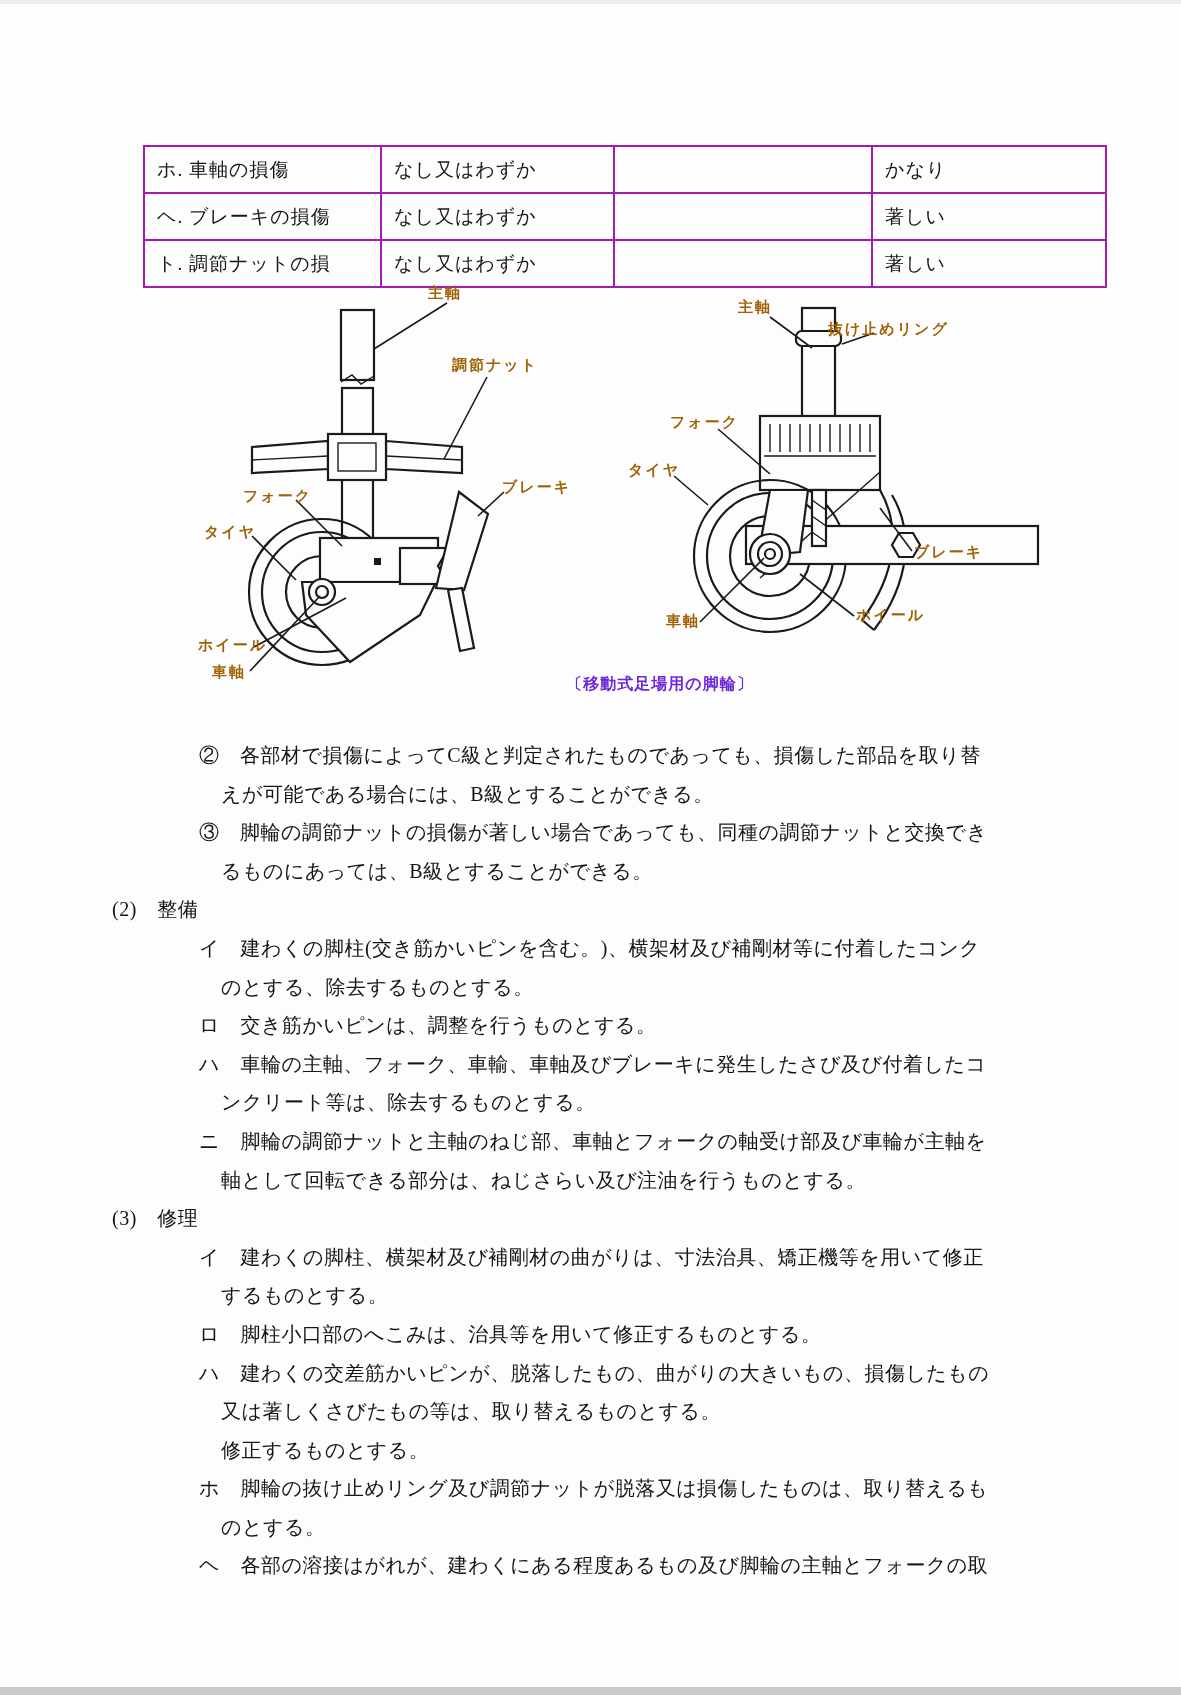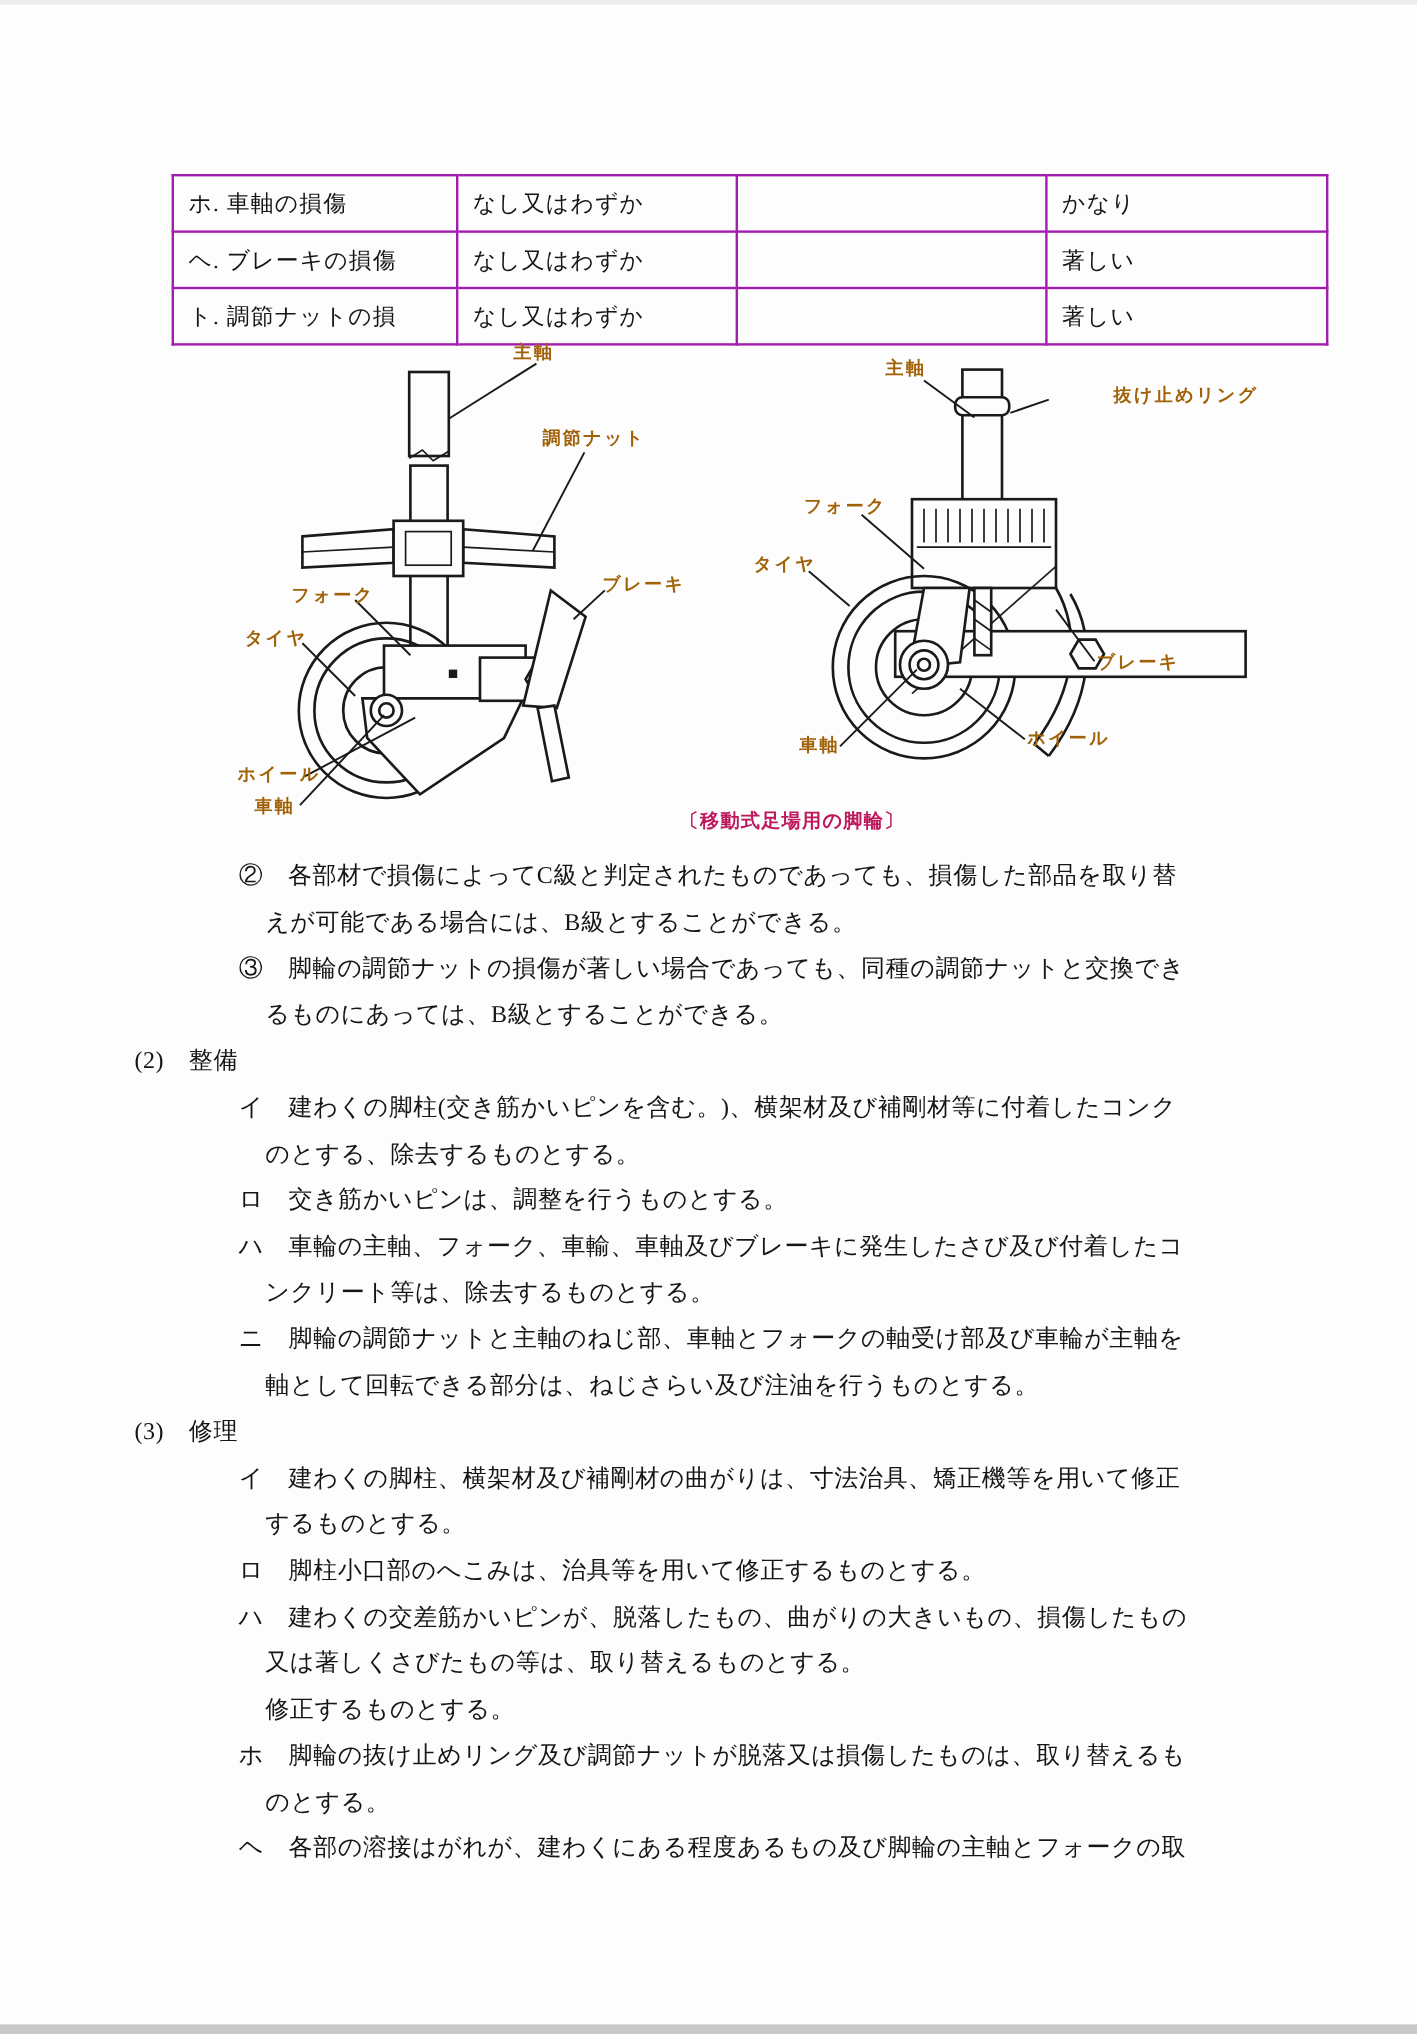--- a/index.html
+++ b/index.html
@@ -24,25 +24,25 @@
 
   
   .diagram-svg{position:absolute;left:150px;top:288px;}
   .dlabel{
     position:absolute;font-family:"DejaVu Sans","Liberation Sans",sans-serif;
     font-weight:bold;font-size:15px;letter-spacing:2px;color:#a16207;white-space:nowrap;
   }
   .caption{
     position:absolute;left:540px;top:674px;width:240px;text-align:center;
     font-family:Liberation Mono, monospace;
-    font-weight:bold;font-size:16px;letter-spacing:1px;color:#be185d;white-space:nowrap;
+    font-weight:bold;font-size:16px;letter-spacing:1px;color:#6d28d9;white-space:nowrap;
   }
 
   
-  .body-text{position:absolute;left:0;top:711px;width:1058px;}
+  .body-text{position:absolute;left:0;top:736px;width:1058px;}
   .line{height:38.6px;line-height:38.6px;font-size:20px;white-space:pre;letter-spacing:0.5px;}
   .ind-sec{padding-left:112px;}
   .ind-item{padding-left:199px;}
   .ind-cont{padding-left:221px;}
 
   svg .ln{stroke:#1a1a1a;stroke-width:2.2;fill:none;}
   svg .fw{stroke:#1a1a1a;stroke-width:2.2;fill:#fdfdfd;}
   svg .thin{stroke:#1a1a1a;stroke-width:1.4;fill:none;}
   svg .leader{stroke:#1a1a1a;stroke-width:1.6;fill:none;}
 </style>
@@ -170,21 +170,21 @@
 
 <span class="dlabel" style="left:428px;top:284px">主軸</span>
 <span class="dlabel" style="left:452px;top:356px">調節ナット</span>
 <span class="dlabel" style="left:502px;top:478px">ブレーキ</span>
 <span class="dlabel" style="left:243px;top:487px">フォーク</span>
 <span class="dlabel" style="left:204px;top:523px">タイヤ</span>
 <span class="dlabel" style="left:198px;top:636px">ホイール</span>
 <span class="dlabel" style="left:212px;top:663px">車軸</span>
 
 <span class="dlabel" style="left:738px;top:298px">主軸</span>
-<span class="dlabel" style="left:928px;top:320px">抜け止めリング</span>
+<span class="dlabel" style="left:828px;top:320px">抜け止めリング</span>
 <span class="dlabel" style="left:670px;top:413px">フォーク</span>
 <span class="dlabel" style="left:628px;top:461px">タイヤ</span>
 <span class="dlabel" style="left:914px;top:543px">ブレーキ</span>
 <span class="dlabel" style="left:856px;top:606px">ホイール</span>
 <span class="dlabel" style="left:666px;top:612px">車軸</span>
 
 <div class="caption">〔移動式足場用の脚輪〕</div>
 
 <div class="body-text">
   <div class="line ind-item">②　各部材で損傷によってC級と判定されたものであっても、損傷した部品を取り替</div>

